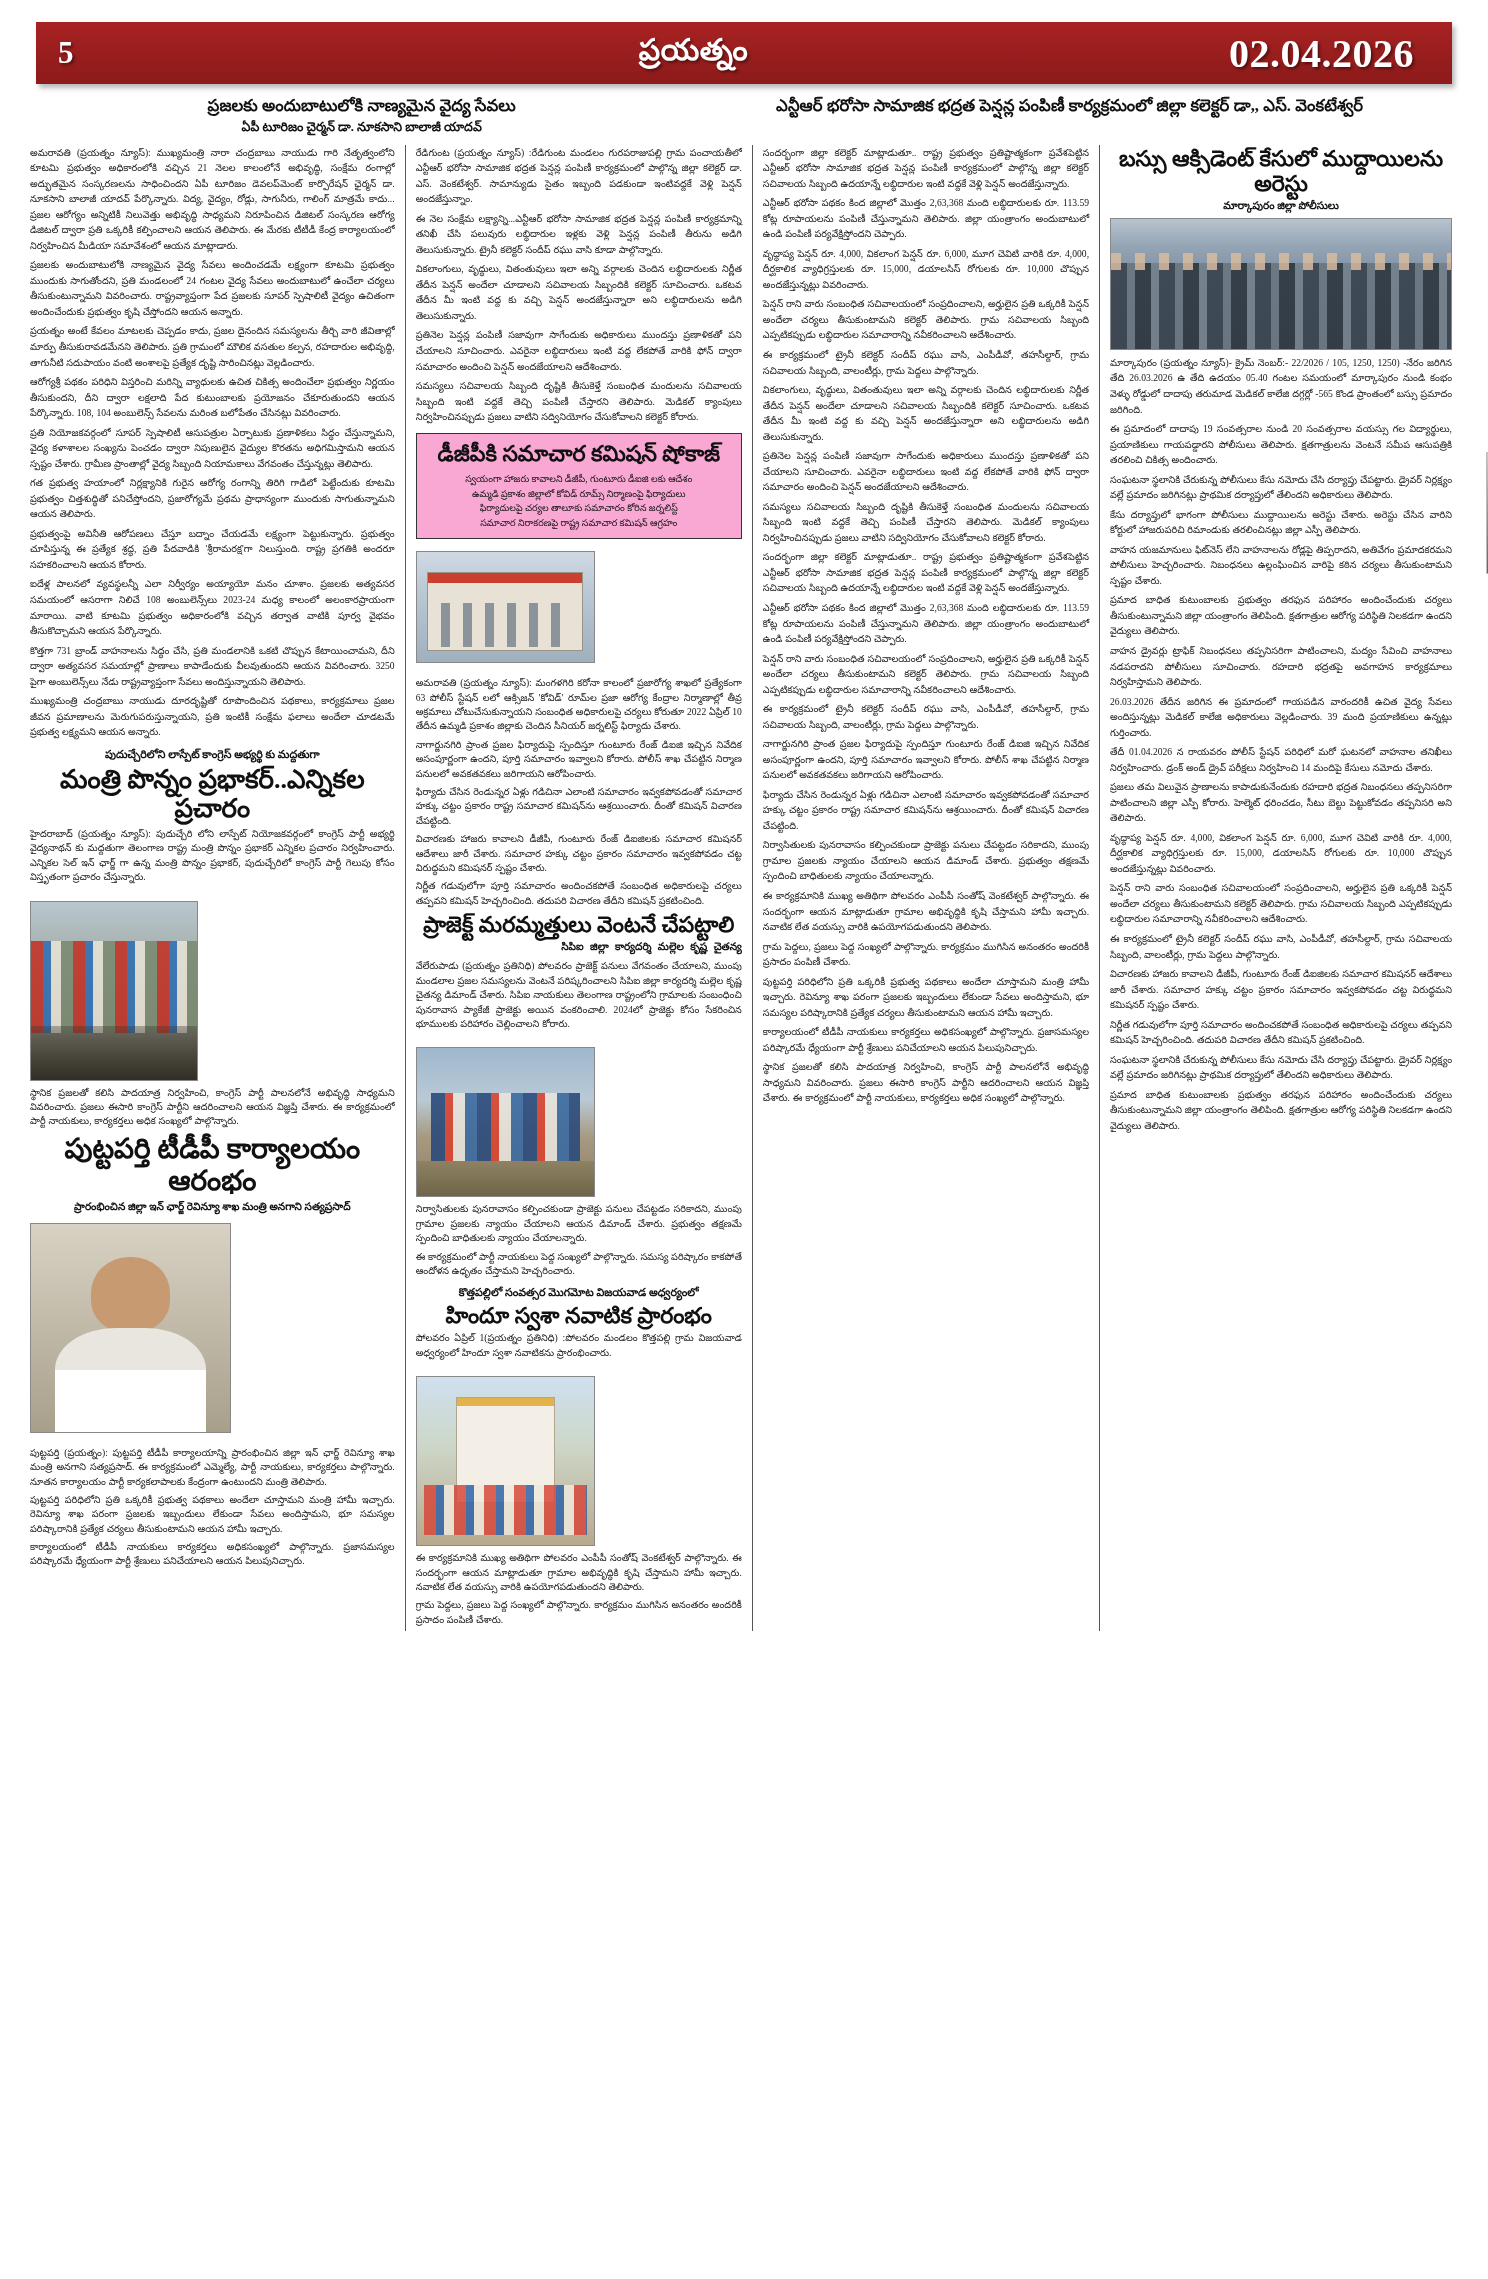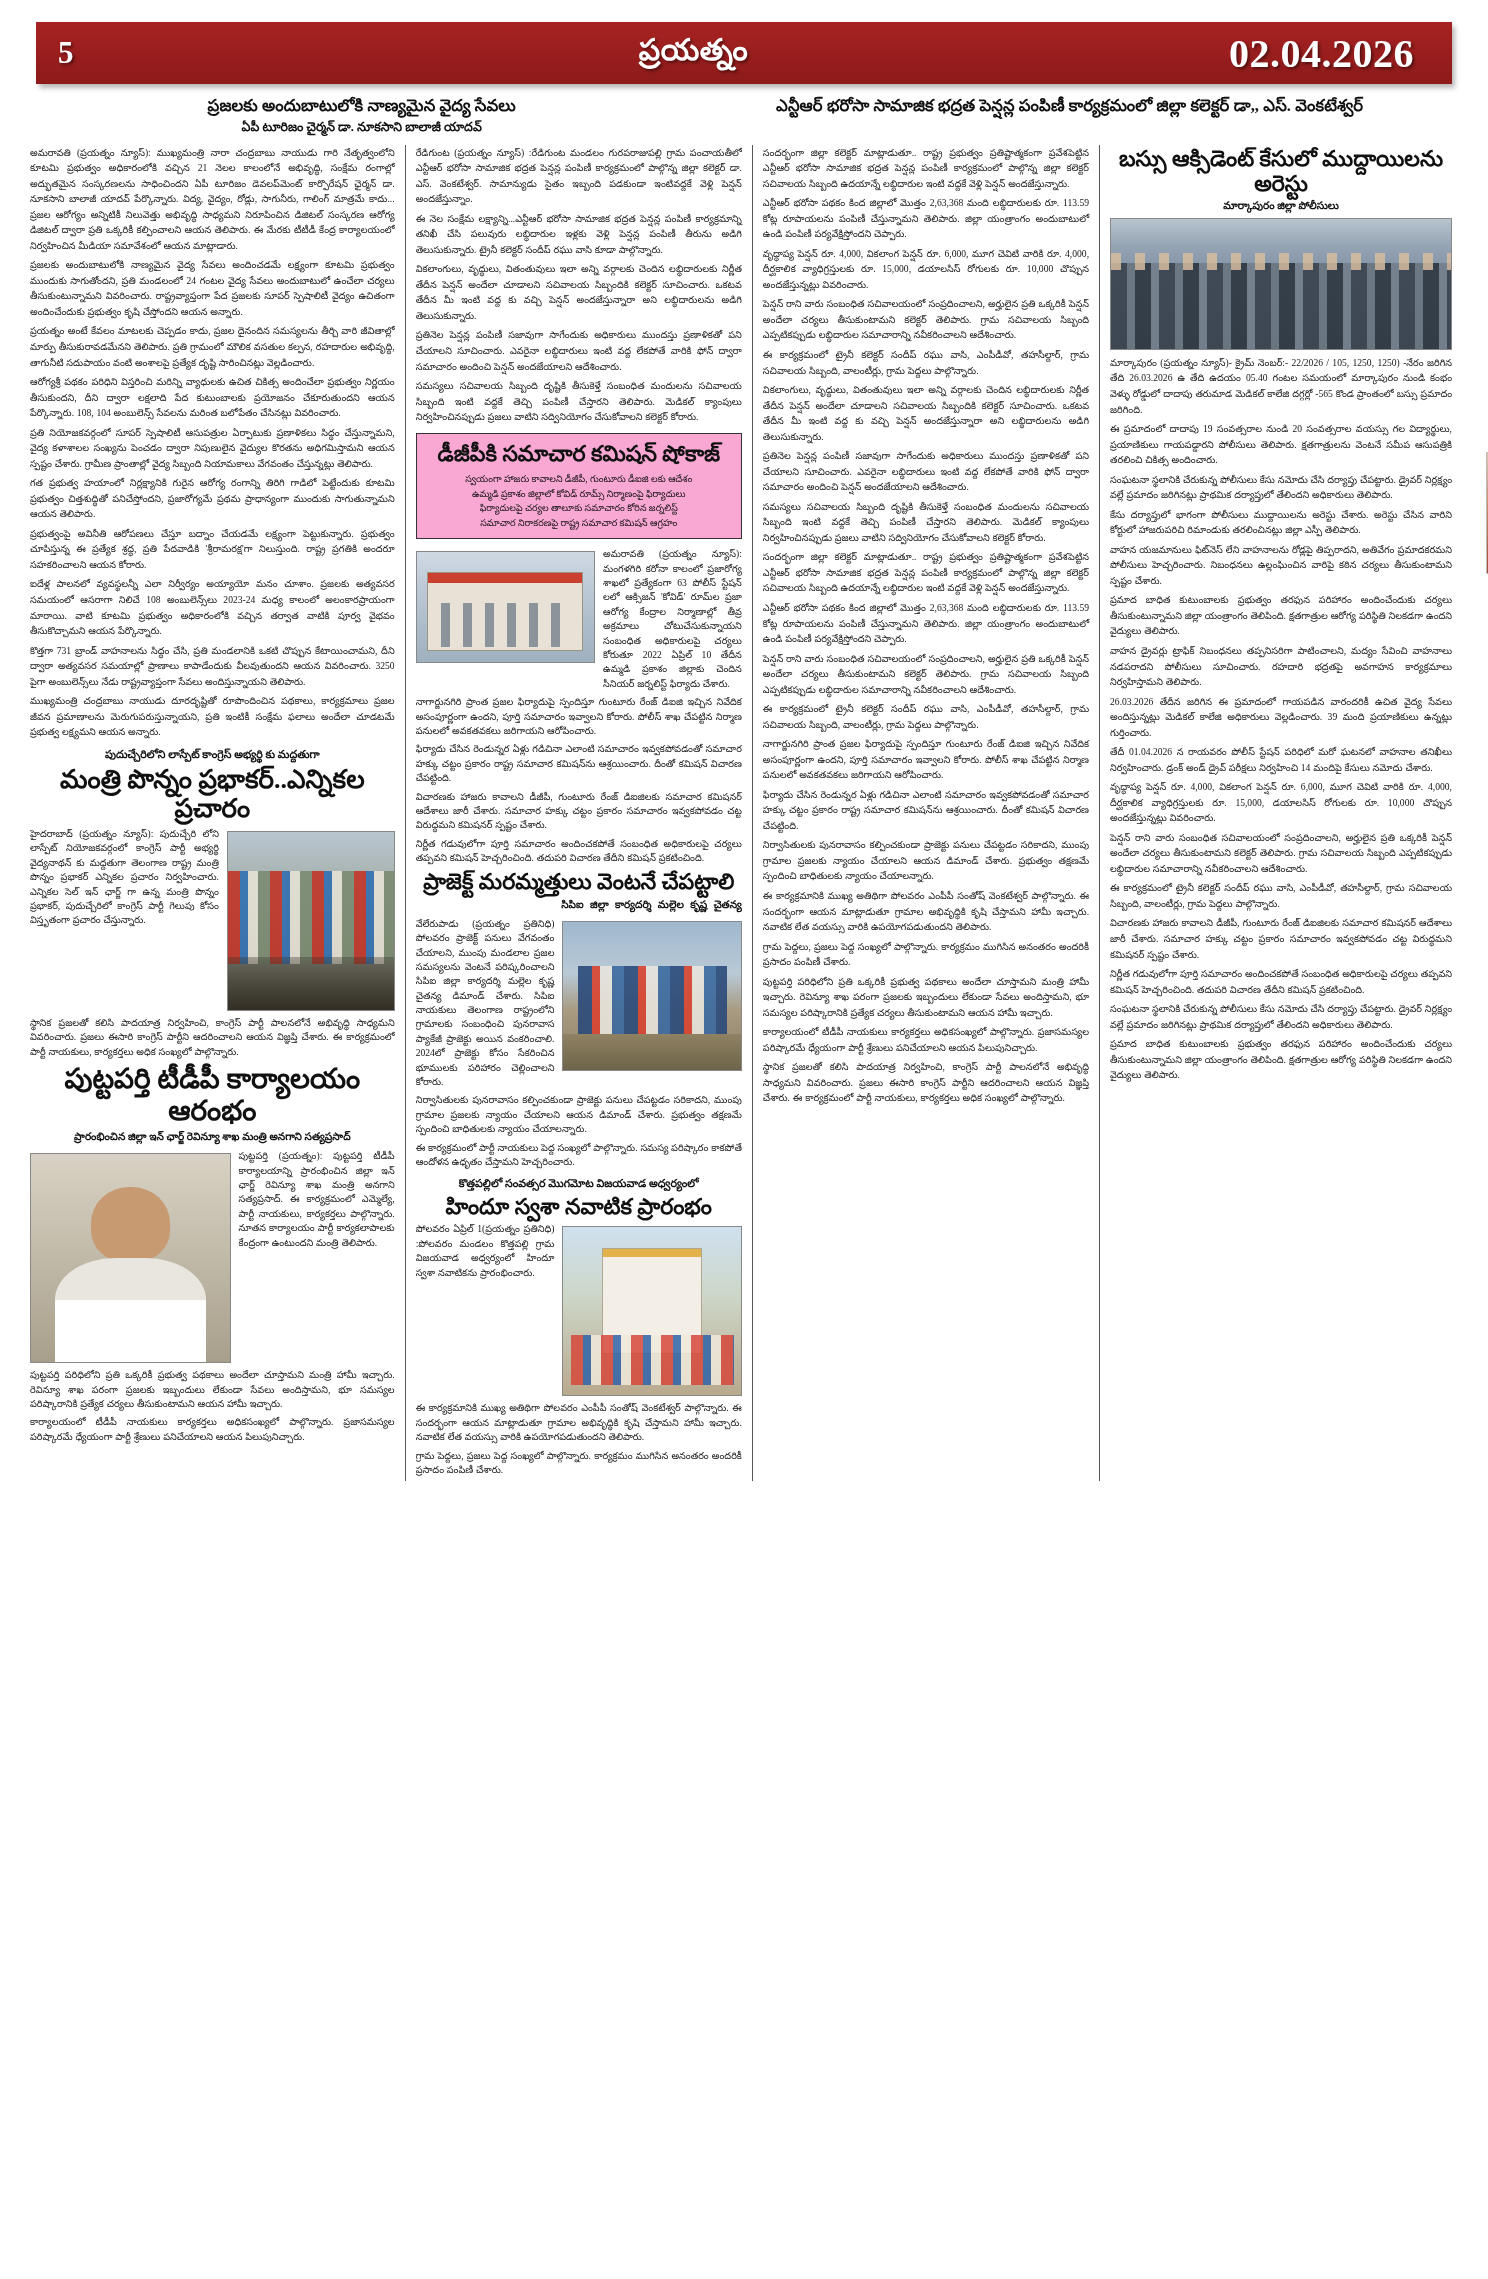--- a/index.html
+++ b/index.html
@@ -285,20 +285,21 @@
     width: 18px;
     height: 120px;
     background: linear-gradient(180deg,#e2c3b3,#cf8f6f 40%, #a44c2f 100%);
     border:1px solid #bbb;
   }
 
   .two-up {
     display: flex;
     gap: 8px;
     align-items: flex-start;
+    flex-direction: column;
   }
   .two-up .tx { flex: 1; }
   .two-up .im { width: 46%; }
   .two-up .im.w55 { width: 55%; }
 </style>
 </head>
 <body>
 
 <div class="page">
 
@@ -448,20 +449,21 @@
 
       <p class="body">మార్కాపురం (ప్రయత్నం న్యూస్)- క్రైమ్ నెంబర్:- 22/2026 / 105, 1250, 1250) -నేరం జరిగిన తేది 26.03.2026 ఉ తేది ఉదయం 05.40 గంటల సమయంలో మార్కాపురం నుండి కంభం వెళ్ళు రోడ్డులో దాదాపు తరుమాడ మెడికల్ కాలేజి దగ్గర్లో -565 కొండ ప్రాంతంలో బస్సు ప్రమాదం జరిగింది.</p>
       <p class="body">ఈ ప్రమాదంలో దాదాపు 19 సంవత్సరాల నుండి 20 సంవత్సరాల వయస్సు గల విద్యార్థులు, ప్రయాణికులు గాయపడ్డారని పోలీసులు తెలిపారు. క్షతగాత్రులను వెంటనే సమీప ఆసుపత్రికి తరలించి చికిత్స అందించారు.</p>
       <p class="body">సంఘటనా స్థలానికి చేరుకున్న పోలీసులు కేసు నమోదు చేసి దర్యాప్తు చేపట్టారు. డ్రైవర్ నిర్లక్ష్యం వల్లే ప్రమాదం జరిగినట్లు ప్రాథమిక దర్యాప్తులో తేలిందని అధికారులు తెలిపారు.</p>
       <p class="body">కేసు దర్యాప్తులో భాగంగా పోలీసులు ముద్దాయిలను అరెస్టు చేశారు. అరెస్టు చేసిన వారిని కోర్టులో హాజరుపరిచి రిమాండుకు తరలించినట్లు జిల్లా ఎస్పీ తెలిపారు.</p>
       <p class="body">వాహన యజమానులు ఫిట్‌నెస్ లేని వాహనాలను రోడ్లపై తిప్పరాదని, అతివేగం ప్రమాదకరమని పోలీసులు హెచ్చరించారు. నిబంధనలు ఉల్లంఘించిన వారిపై కఠిన చర్యలు తీసుకుంటామని స్పష్టం చేశారు.</p>
       <p class="body">ప్రమాద బాధిత కుటుంబాలకు ప్రభుత్వం తరఫున పరిహారం అందించేందుకు చర్యలు తీసుకుంటున్నామని జిల్లా యంత్రాంగం తెలిపింది. క్షతగాత్రుల ఆరోగ్య పరిస్థితి నిలకడగా ఉందని వైద్యులు తెలిపారు.</p>
       <p class="body">వాహన డ్రైవర్లు ట్రాఫిక్ నిబంధనలు తప్పనిసరిగా పాటించాలని, మద్యం సేవించి వాహనాలు నడపరాదని పోలీసులు సూచించారు. రహదారి భద్రతపై అవగాహన కార్యక్రమాలు నిర్వహిస్తామని తెలిపారు.</p>
       <p class="body">26.03.2026 తేదీన జరిగిన ఈ ప్రమాదంలో గాయపడిన వారందరికీ ఉచిత వైద్య సేవలు అందిస్తున్నట్లు మెడికల్ కాలేజి అధికారులు వెల్లడించారు. 39 మంది ప్రయాణికులు ఉన్నట్లు గుర్తించారు.</p>
       <p class="body">తేదీ 01.04.2026 న రాయవరం పోలీస్ స్టేషన్ పరిధిలో మరో ఘటనలో వాహనాల తనిఖీలు నిర్వహించారు. డ్రంక్ అండ్ డ్రైవ్ పరీక్షలు నిర్వహించి 14 మందిపై కేసులు నమోదు చేశారు.</p>
+      <p class="body">ప్రజలు తమ విలువైన ప్రాణాలను కాపాడుకునేందుకు రహదారి భద్రత నిబంధనలు తప్పనిసరిగా పాటించాలని జిల్లా ఎస్పీ కోరారు. హెల్మెట్ ధరించడం, సీటు బెల్టు పెట్టుకోవడం తప్పనిసరి అని తెలిపారు.</p>
       <p class="body">వృద్ధాప్య పెన్షన్ రూ. 4,000, వికలాంగ పెన్షన్ రూ. 6,000, మూగ చెవిటి వారికి రూ. 4,000, దీర్ఘకాలిక వ్యాధిగ్రస్తులకు రూ. 15,000, డయాలసిస్ రోగులకు రూ. 10,000 చొప్పున అందజేస్తున్నట్లు వివరించారు.</p>
       <p class="body">పెన్షన్ రాని వారు సంబంధిత సచివాలయంలో సంప్రదించాలని, అర్హులైన ప్రతి ఒక్కరికీ పెన్షన్ అందేలా చర్యలు తీసుకుంటామని కలెక్టర్ తెలిపారు. గ్రామ సచివాలయ సిబ్బంది ఎప్పటికప్పుడు లబ్ధిదారుల సమాచారాన్ని నవీకరించాలని ఆదేశించారు.</p>
       <p class="body">ఈ కార్యక్రమంలో ట్రైనీ కలెక్టర్ సందీప్ రఘు వాసి, ఎంపీడీవో, తహసీల్దార్, గ్రామ సచివాలయ సిబ్బంది, వాలంటీర్లు, గ్రామ పెద్దలు పాల్గొన్నారు.</p>
       <p class="body">విచారణకు హాజరు కావాలని డీజీపీ, గుంటూరు రేంజ్ డిఐజిలకు సమాచార కమిషనర్ ఆదేశాలు జారీ చేశారు. సమాచార హక్కు చట్టం ప్రకారం సమాచారం ఇవ్వకపోవడం చట్ట విరుద్ధమని కమిషనర్ స్పష్టం చేశారు.</p>
       <p class="body">నిర్ణీత గడువులోగా పూర్తి సమాచారం అందించకపోతే సంబంధిత అధికారులపై చర్యలు తప్పవని కమిషన్ హెచ్చరించింది. తదుపరి విచారణ తేదీని కమిషన్ ప్రకటించింది.</p>
       <p class="body">సంఘటనా స్థలానికి చేరుకున్న పోలీసులు కేసు నమోదు చేసి దర్యాప్తు చేపట్టారు. డ్రైవర్ నిర్లక్ష్యం వల్లే ప్రమాదం జరిగినట్లు ప్రాథమిక దర్యాప్తులో తేలిందని అధికారులు తెలిపారు.</p>
       <p class="body">ప్రమాద బాధిత కుటుంబాలకు ప్రభుత్వం తరఫున పరిహారం అందించేందుకు చర్యలు తీసుకుంటున్నామని జిల్లా యంత్రాంగం తెలిపింది. క్షతగాత్రుల ఆరోగ్య పరిస్థితి నిలకడగా ఉందని వైద్యులు తెలిపారు.</p>
     </div>
 
   </div>

